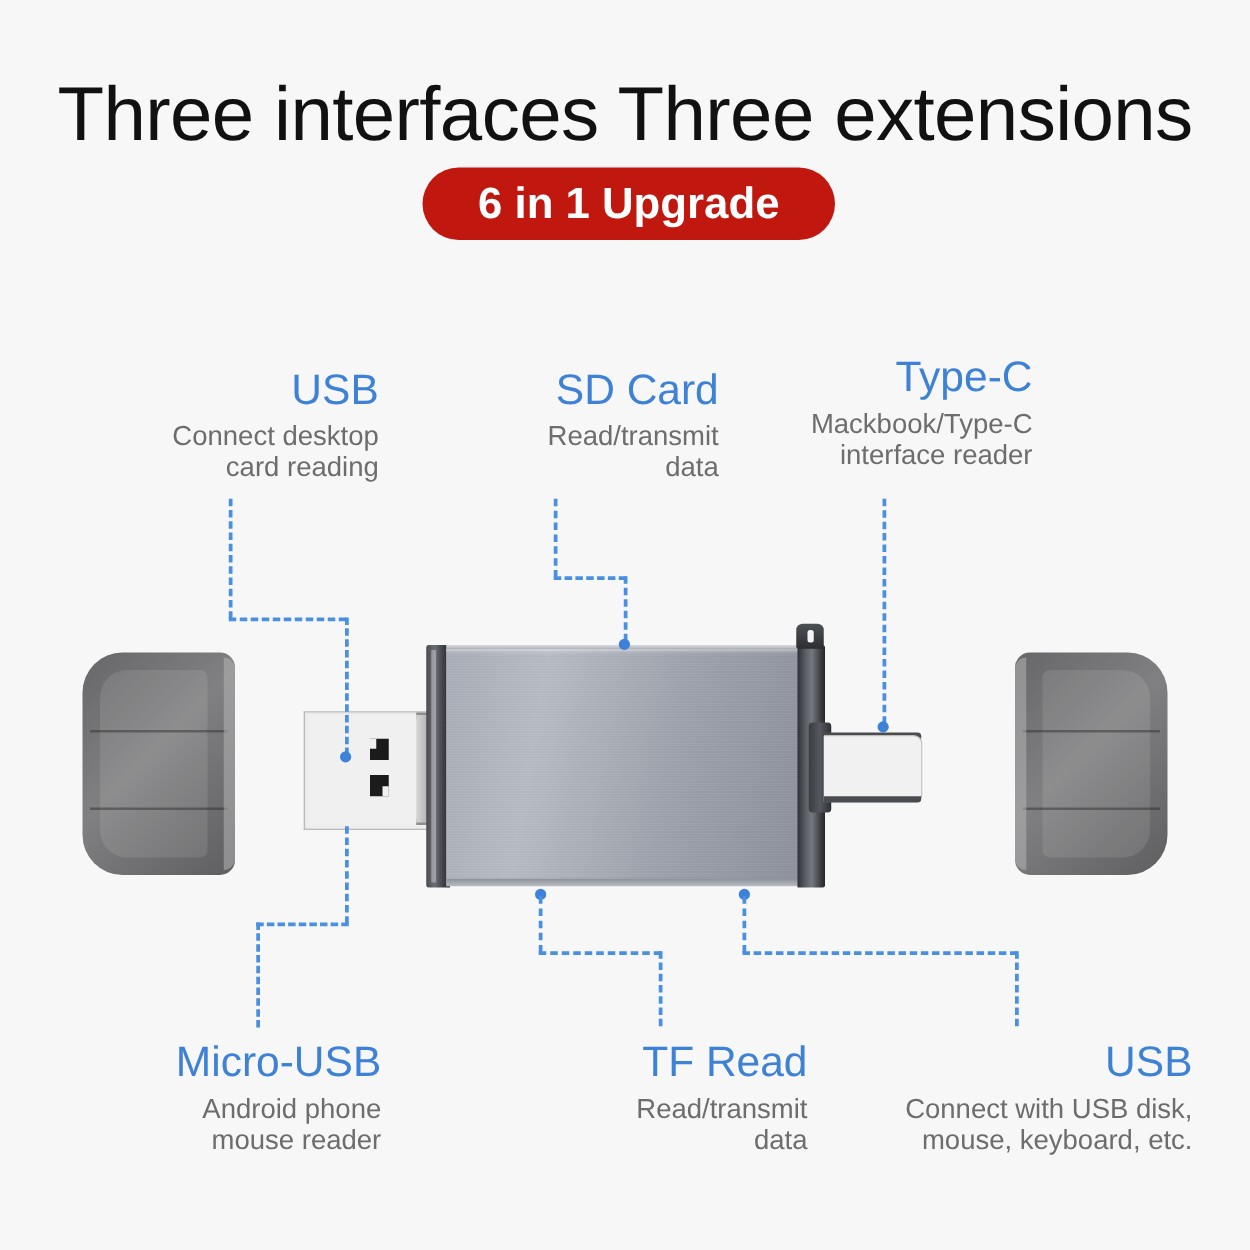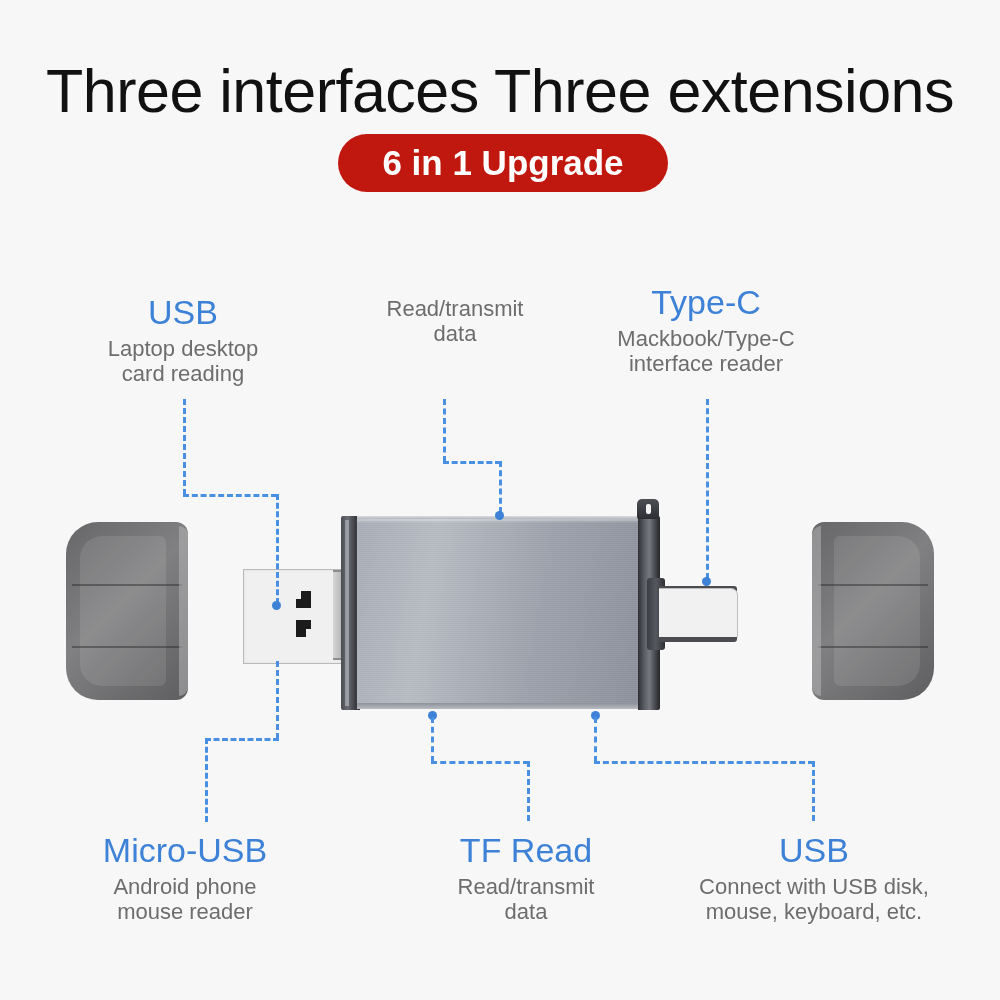--- a/index.html
+++ b/index.html
@@ -49,21 +49,21 @@
     font-size: 35px;
     font-weight: bold;
     line-height: 58px;
     text-align: center;
     letter-spacing: 0px;
   }
 
   
   .callout {
     position: absolute;
-    text-align: center;
+    text-align: right;
     white-space: nowrap;
   }
   .callout .title {
     font-size: 34px;
     line-height: 40px;
     color: #3d82d6;
     font-weight: 400;
   }
   .callout .sub {
     font-size: 22px;
@@ -377,26 +377,27 @@
   <div class="dash-v" style="left:527px; top:761px; height:60px;"></div>
 
   <div class="dot" style="left:591px; top:711px;"></div>
   <div class="dash-v" style="left:594px; top:717px; height:45px;"></div>
   <div class="dash-h" style="left:594px; top:761px; width:220px;"></div>
   <div class="dash-v" style="left:812px; top:761px; height:60px;"></div>
 
   <div class="callout" style="left:63px; top:292px; width:240px;">
     <div class="title">USB</div>
     <div class="sub">
-      <span>Laptop desktop</span>
+      <span>Connect desktop</span>
       <span>card reading</span>
     </div>
   </div>
 
   <div class="callout" style="left:335px; top:292px; width:240px;">
+    <div class="title">SD Card</div>
     <div class="sub">
       <span>Read/transmit</span>
       <span>data</span>
     </div>
   </div>
 
   <div class="callout" style="left:586px; top:282px; width:240px;">
     <div class="title">Type-C</div>
     <div class="sub">
       <span>Mackbook/Type-C</span>

